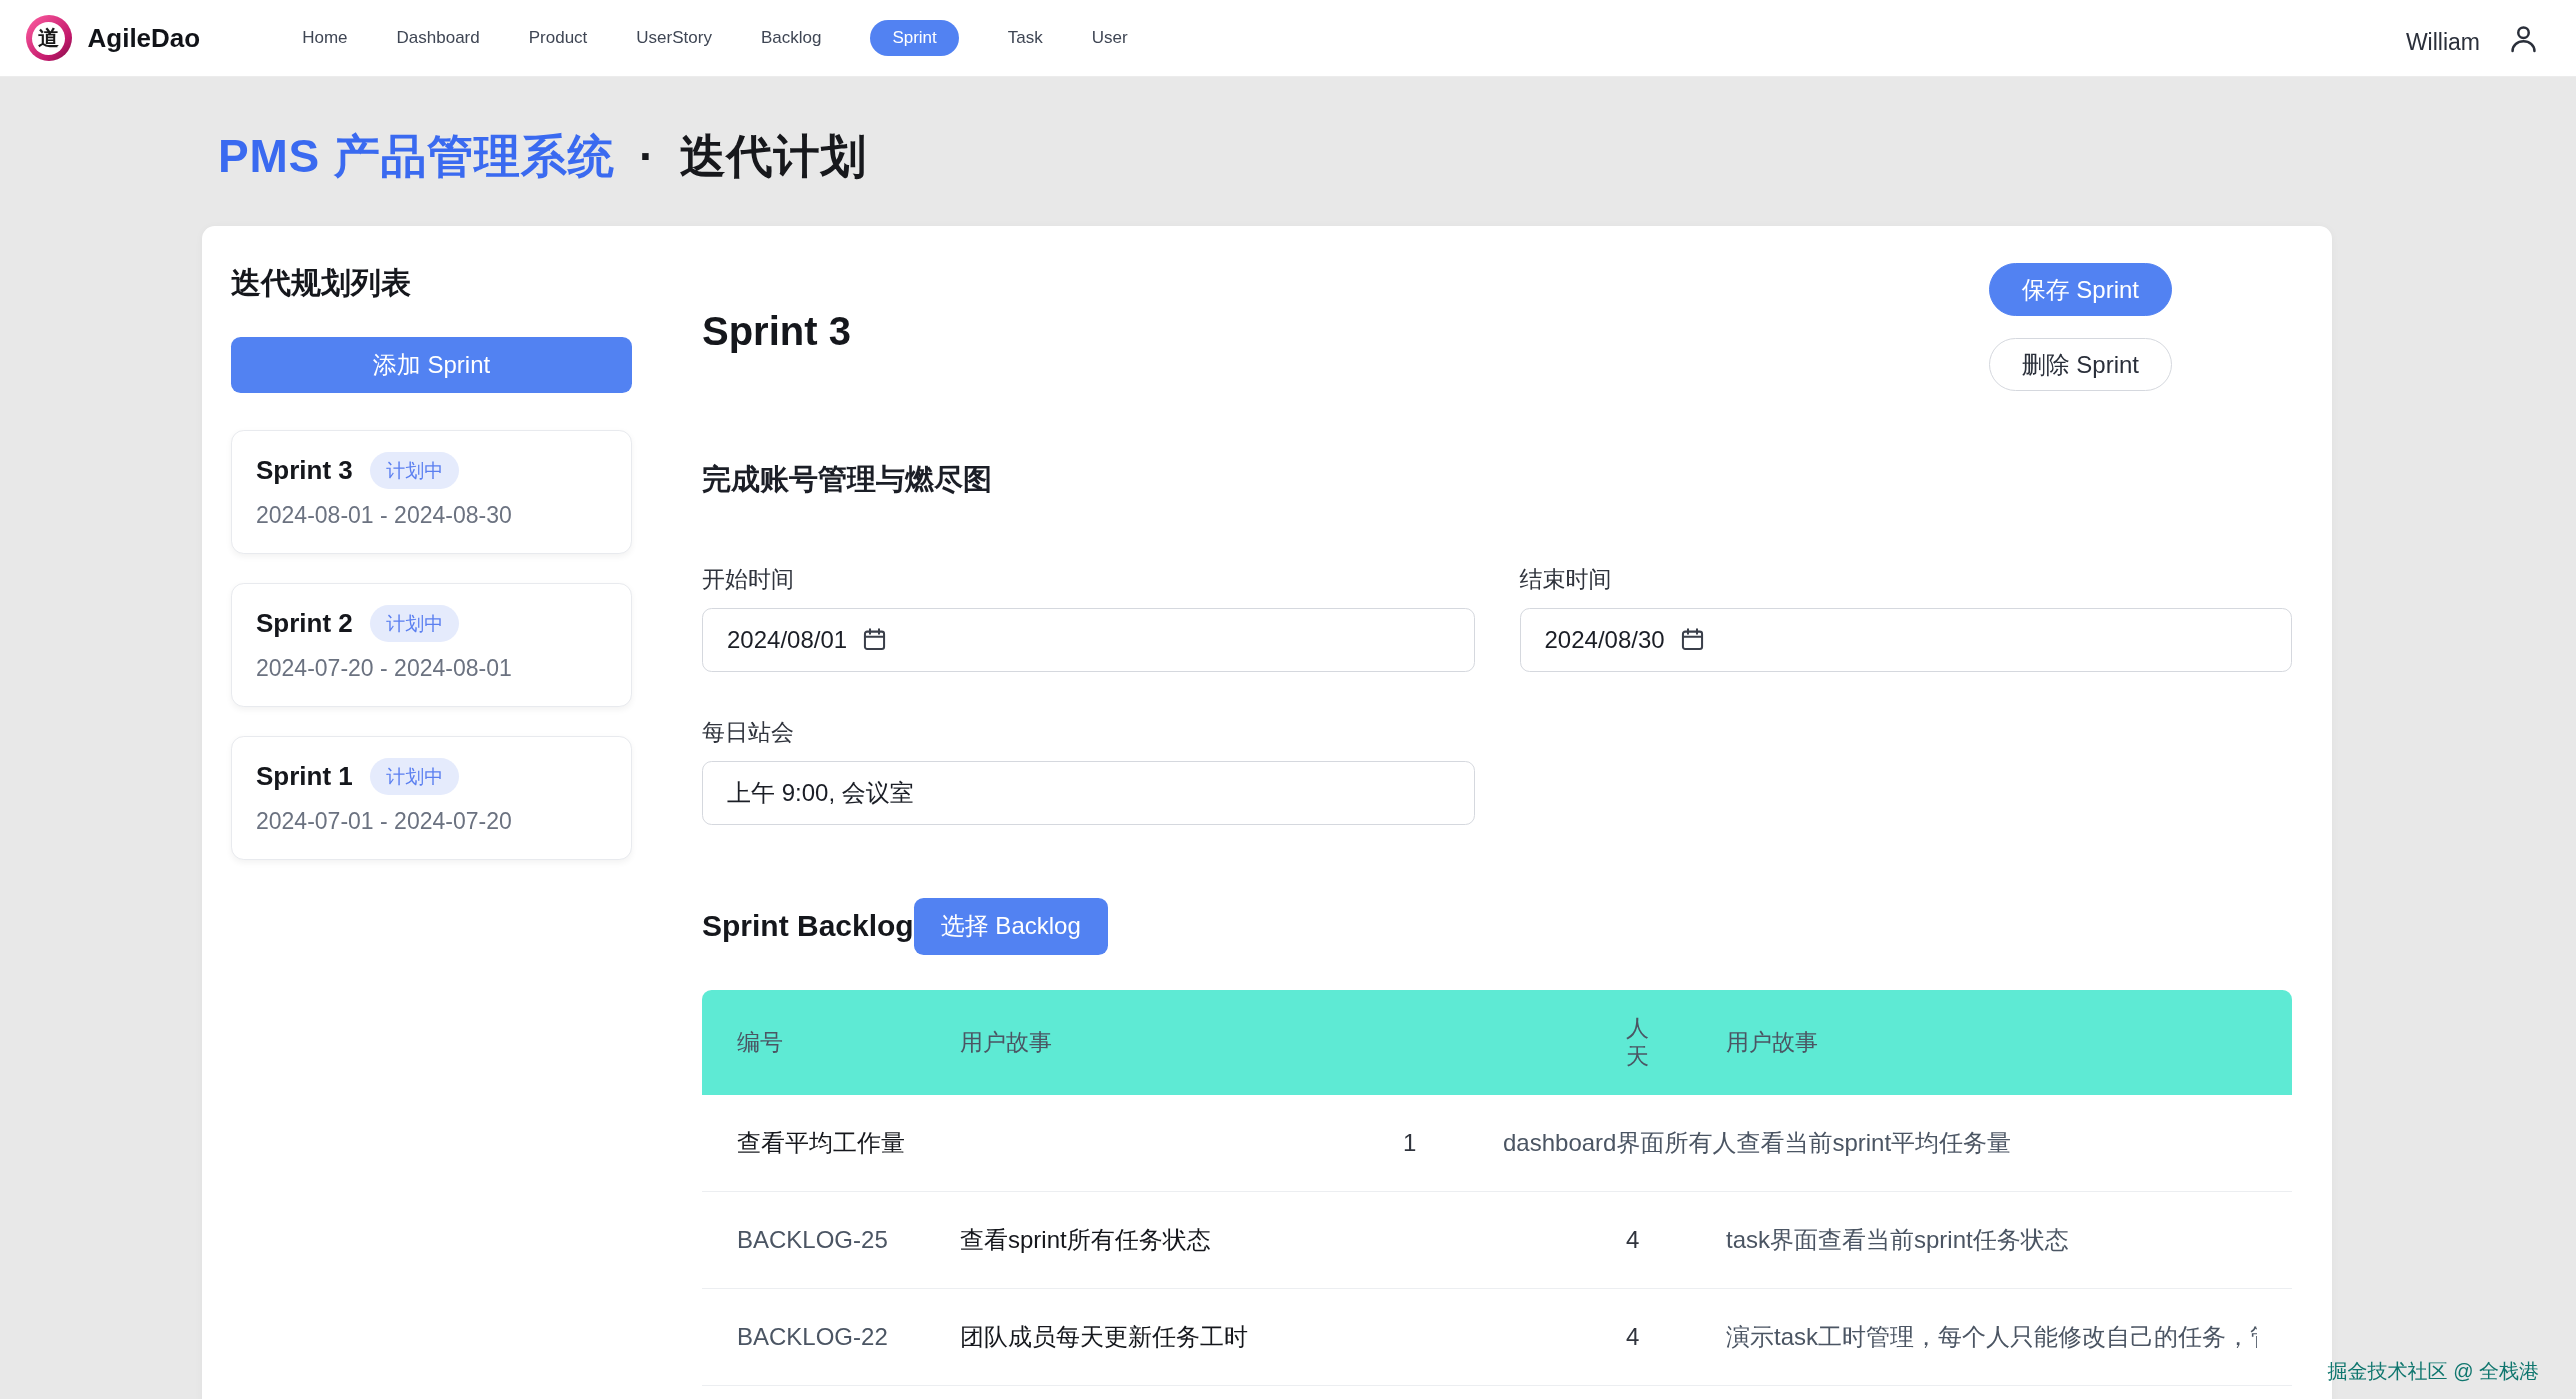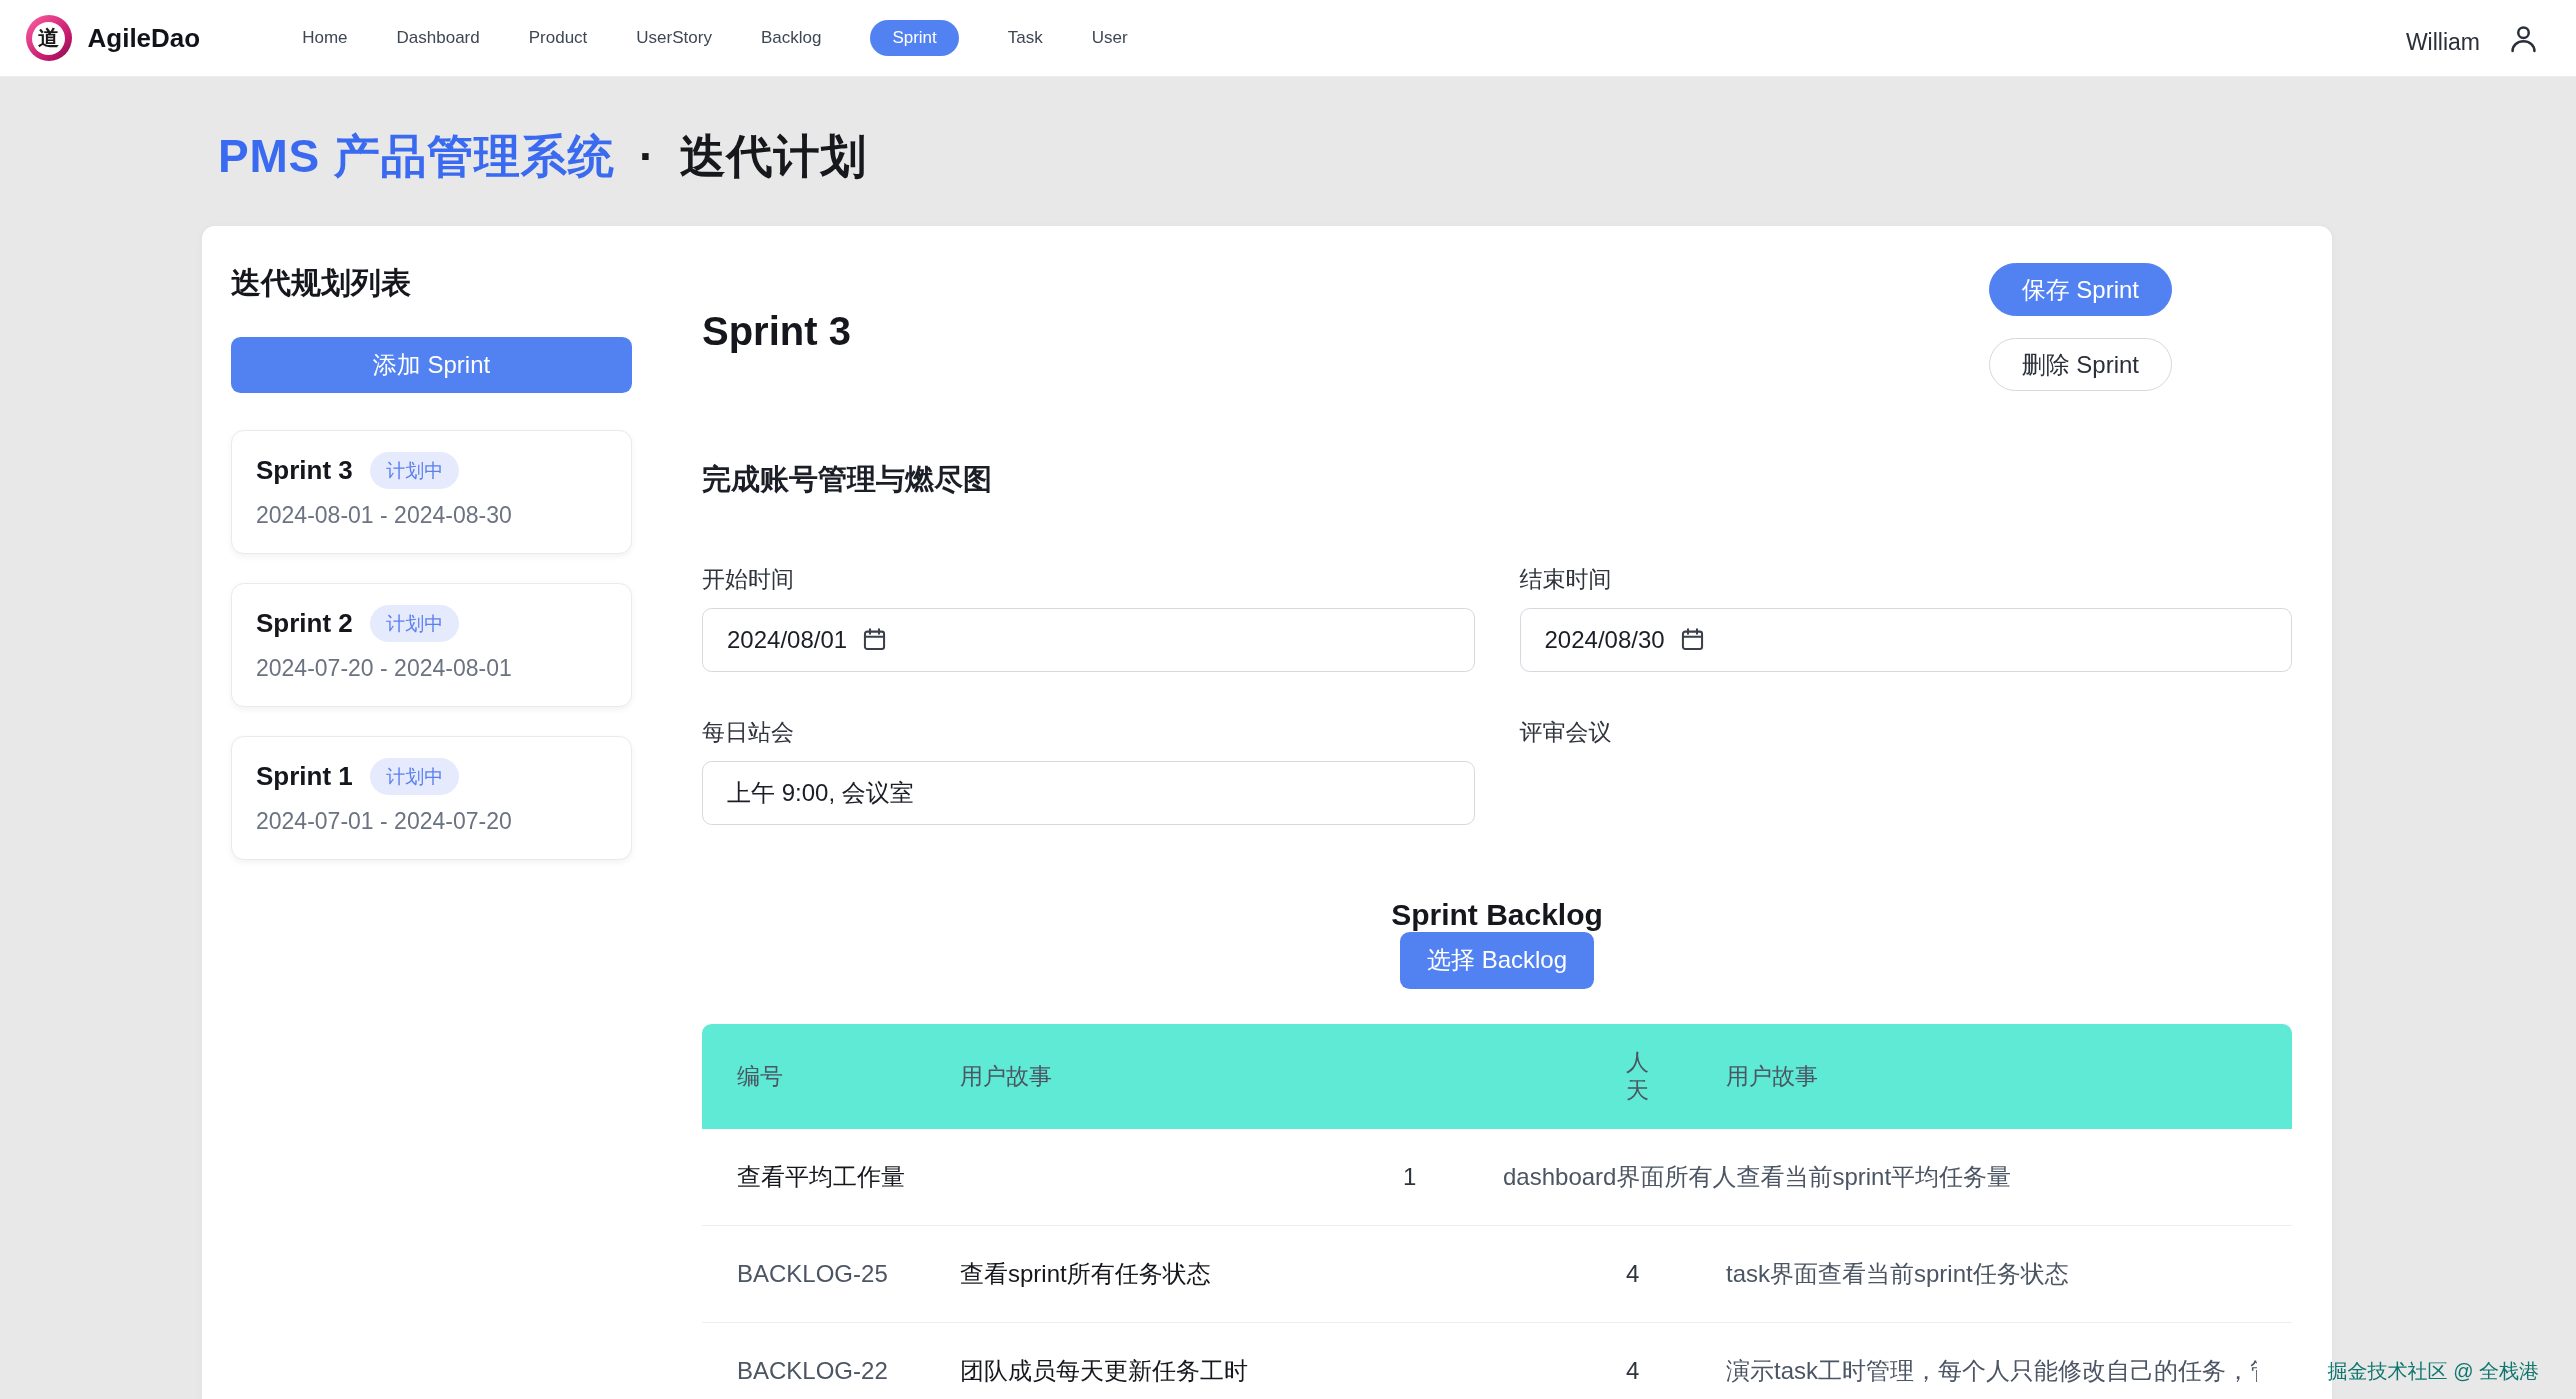--- a/index.html
+++ b/index.html
@@ -88,21 +88,21 @@
     column-gap: 45px; row-gap: 45px;
   }
   .field-label { font-size: 23px; color: #30343d; }
   .field-input {
     margin-top: 12.8px; height: 64px; border: 1.6px solid #d5d8de; border-radius: 9.6px;
     display: flex; align-items: center; padding: 0 24px; font-size: 24px; color: #1b1e26;
     background: #ffffff; cursor: text;
   }
   .calendar-icon { width: 27px; height: 27px; margin-left: 14.3px; display: block; }
 
-  .backlog-header { margin-top: 73px; display: flex; justify-content: flex-start; align-items: center; flex-direction: column; }
+  .backlog-header { margin-top: 73px; display: flex; justify-content: flex-start; align-items: center; }
   .backlog-title { font-size: 30px; font-weight: 700; color: #15171c; }
   .btn-select {
     height: 57px; padding: 0 27px; border: none; border-radius: 9.6px;
     background: #5282f2; color: #ffffff; font-size: 24px; cursor: pointer; font-family: inherit;
   }
 
   
   .table { margin-top: 35px; border-radius: 9.6px 9.6px 0 0; overflow: hidden; }
   .trow { display: flex; align-items: center; padding: 0 35px; }
   .thead { background: #5eead4; }
@@ -238,21 +238,20 @@
           </div>
 
           <div class="field">
             <div class="field-label">每日站会</div>
             <div class="field-input">
               <span>上午 9:00, 会议室</span>
             </div>
           </div>
 
           <div class="field">
-            <div class="field-label">评审会议</div>
           </div>
 
         </div>
 
         <div class="backlog-header">
           <div class="backlog-title">Sprint Backlog</div>
           <button class="btn-select">选择 Backlog</button>
         </div>
 
         <div class="table">

